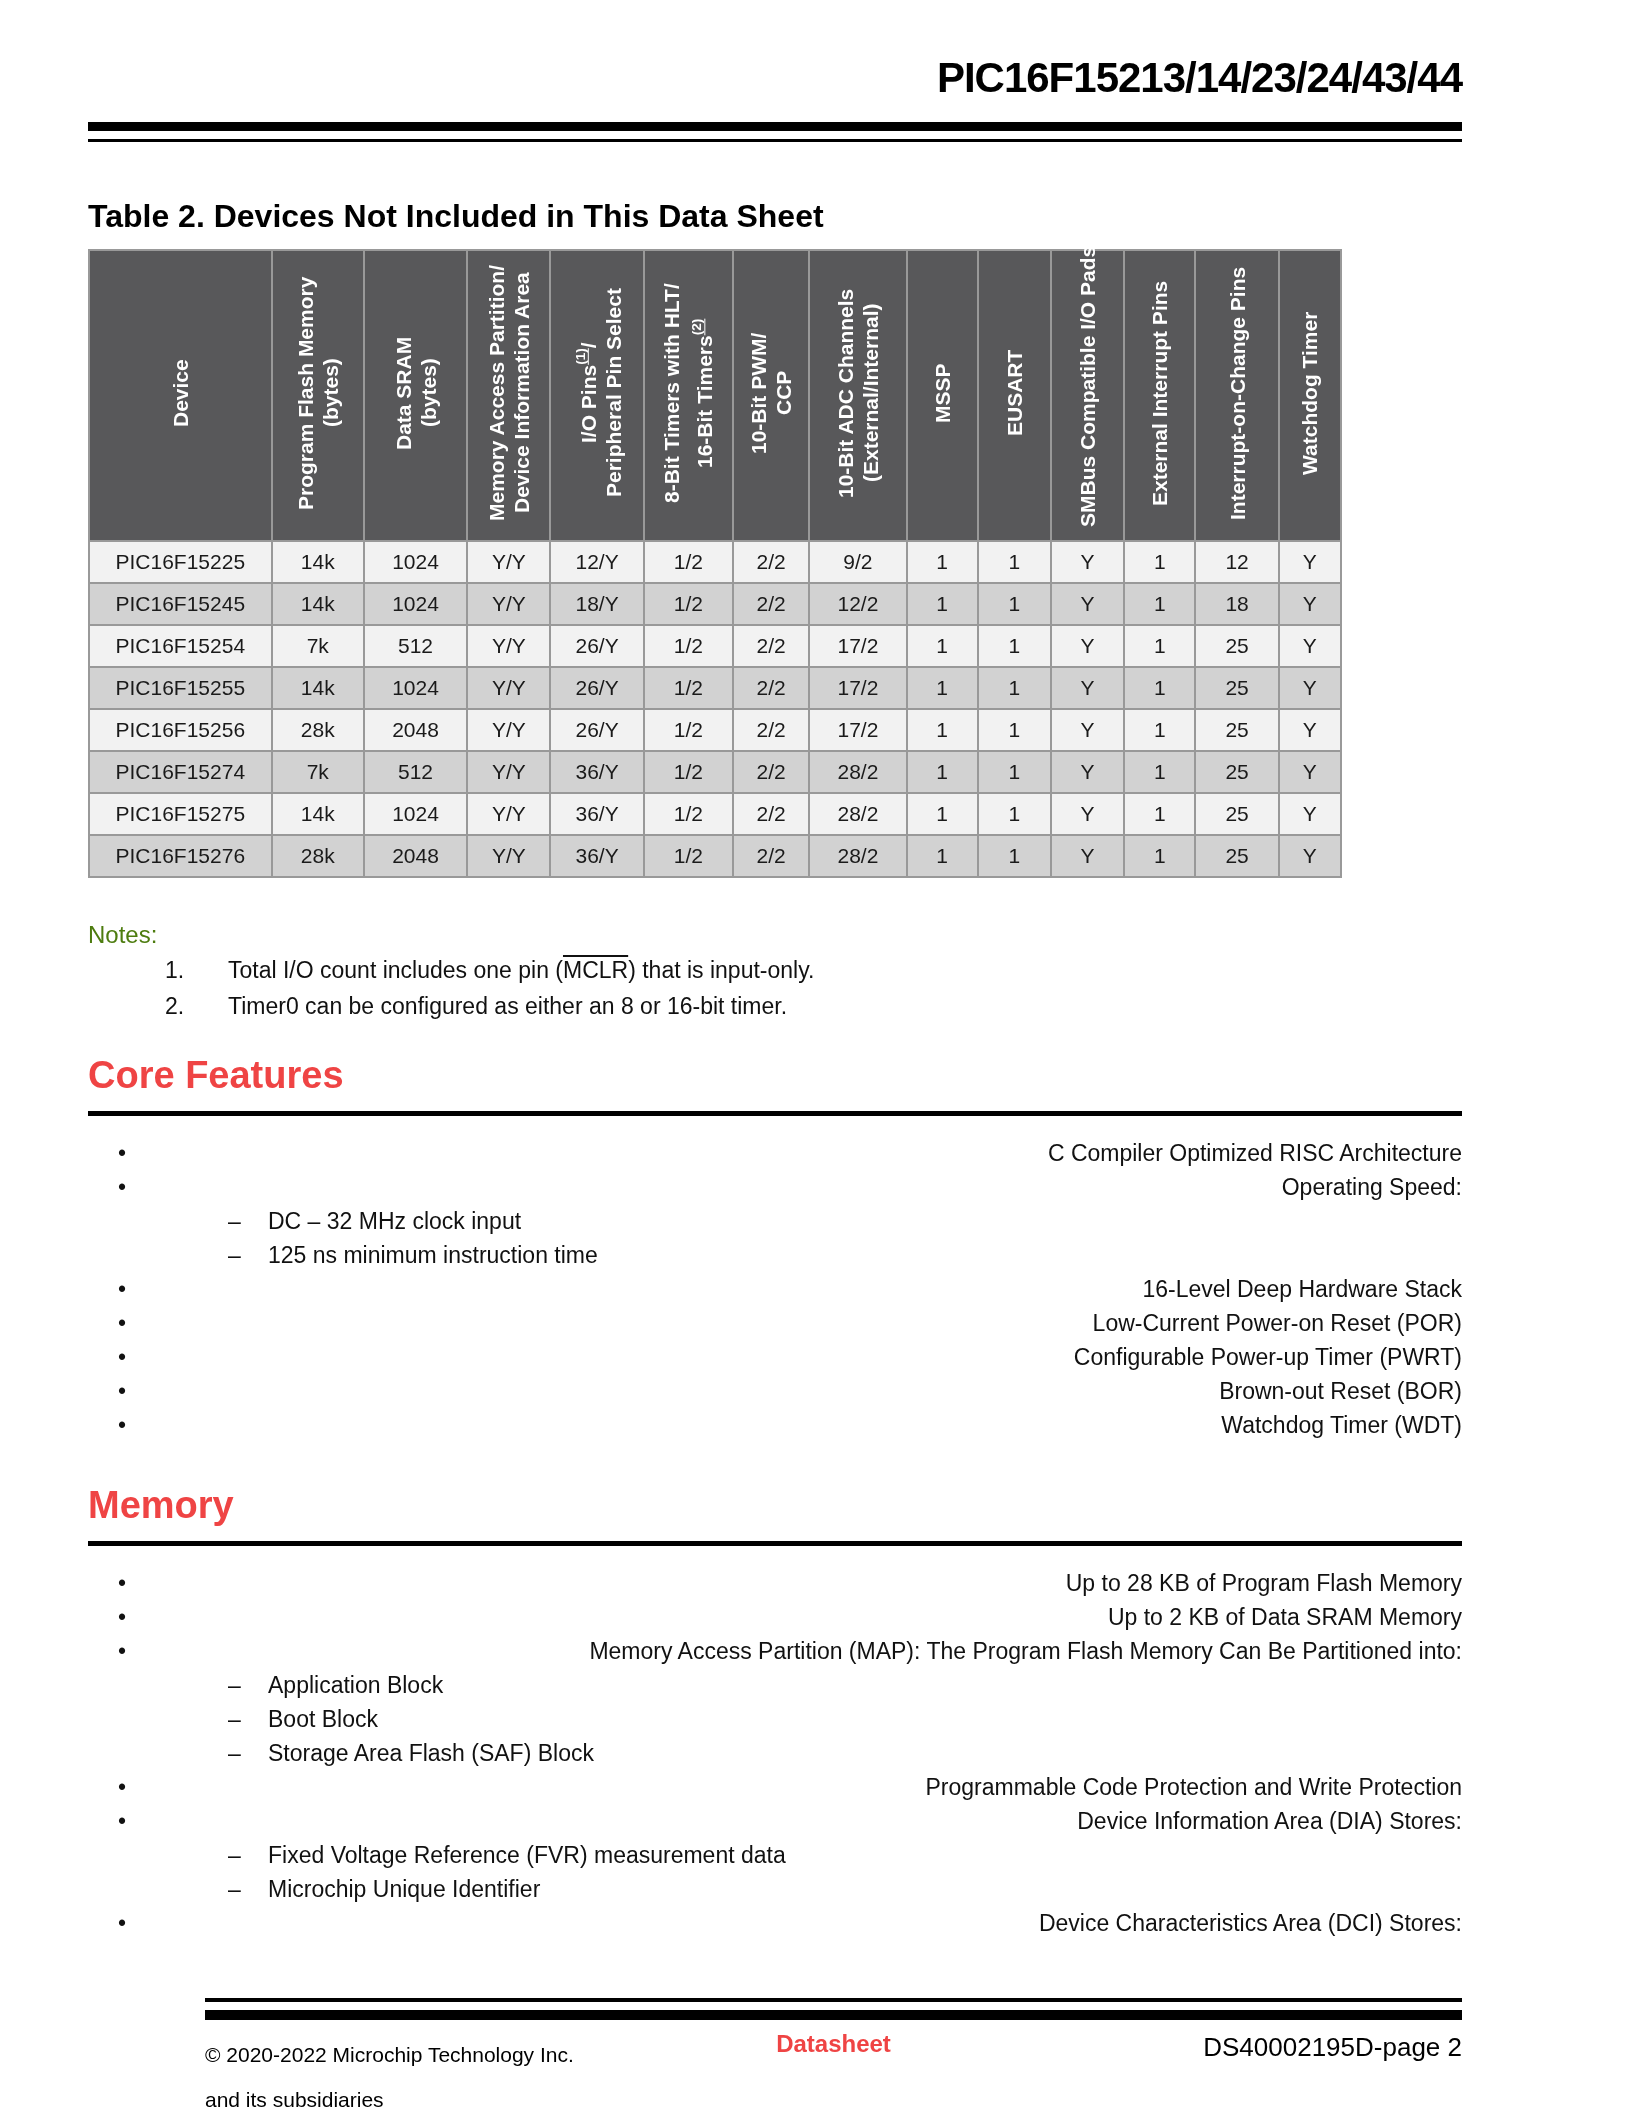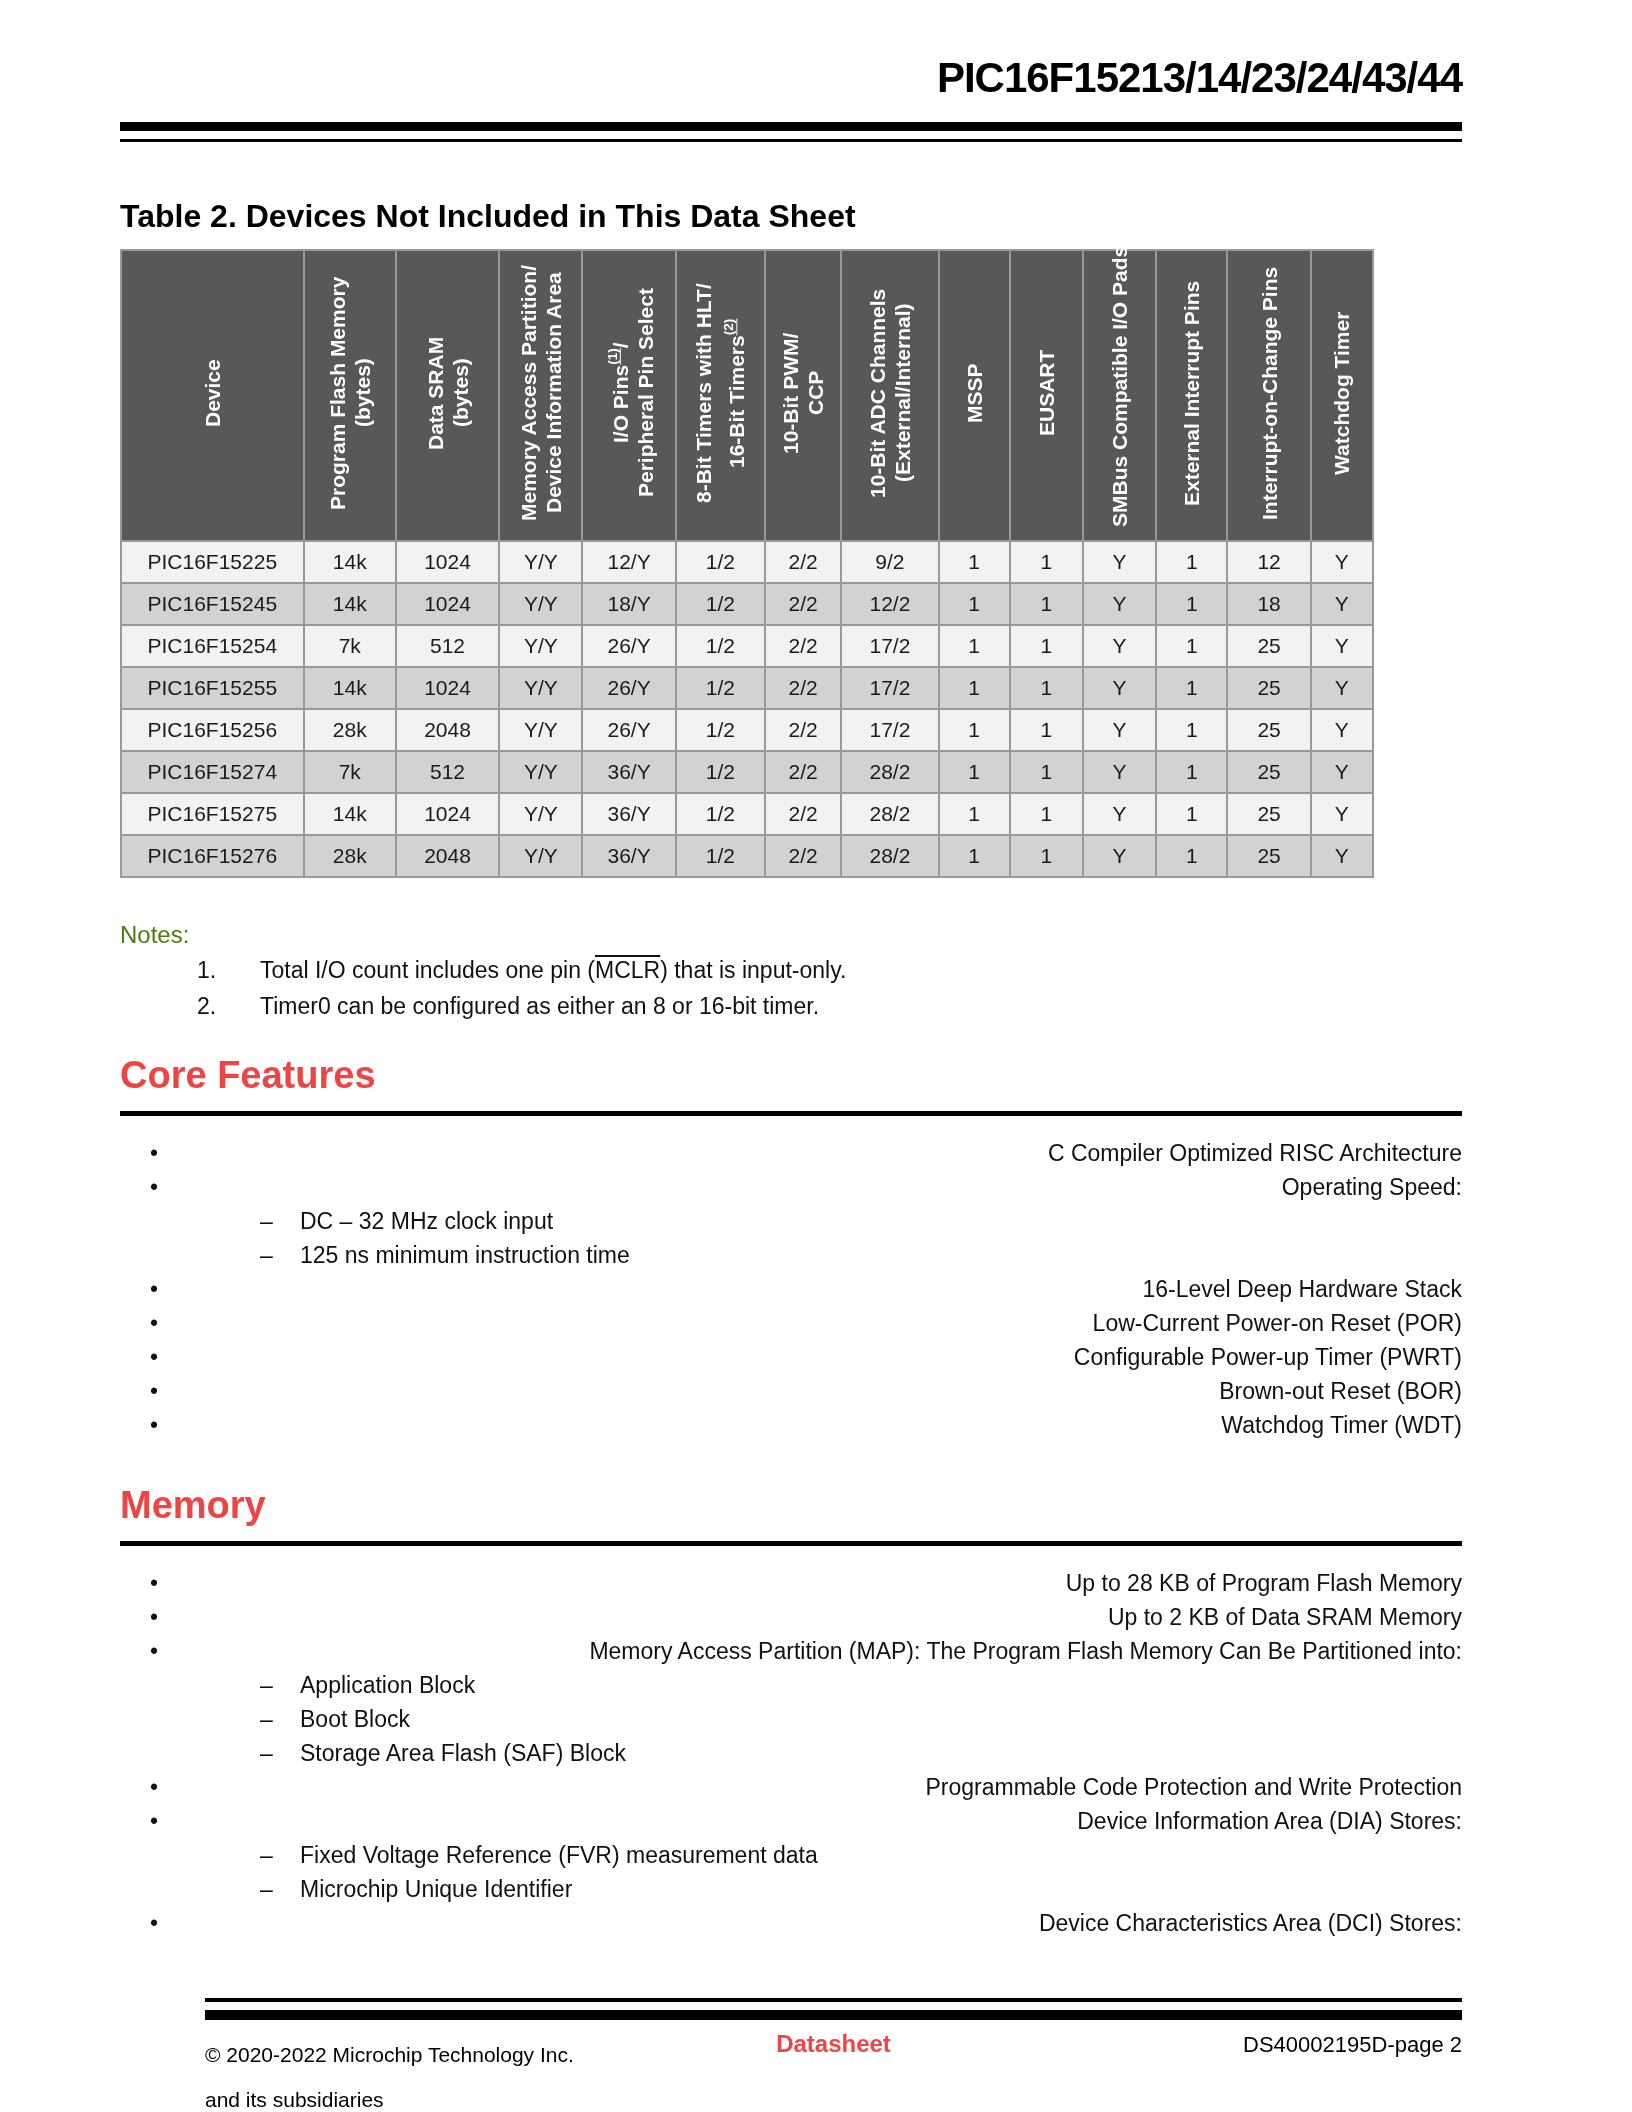--- a/index.html
+++ b/index.html
@@ -4,21 +4,21 @@
 <style>
   * { box-sizing: border-box; margin: 0; padding: 0; }
   html, body { background: #ffffff; }
   body {
     width: 1632px; height: 2112px;
     position: relative;
     font-family: "Liberation Sans", sans-serif;
     color: #111111;
     overflow: hidden;
   }
-  .content { margin-left: 120px; margin-right: 170px; position: relative; }
+  .content { margin-left: 88px; margin-right: 170px; position: relative; }
 
   
   .doc-title {
     padding-top: 54px;
     text-align: right;
     font-size: 42px;
     font-weight: bold;
     letter-spacing: -1px;
     color: #000;
   }
@@ -90,21 +90,21 @@
   
   .footer { position: absolute; top: 1998px; left: 205px; right: 170px; }
   .f-rule-thin  { height: 4px; background: #000; }
   .f-rule-thick { height: 10px; background: #000; margin-top: 8px; }
   .f-row { position: relative; height: 90px; }
   .f-left { position: absolute; left: 0; top: 12px; font-size: 21px; line-height: 45px; color: #000; }
   .f-center {
     position: absolute; left: 50%; transform: translateX(-50%);
     top: 10px; font-size: 24px; font-weight: bold; color: #ef4444;
   }
-  .f-right { position: absolute; right: 0; top: 12px; font-size: 22px; color: #000; }
+  .f-right { position: absolute; right: 0; top: 12px; font-size: 26px; color: #000; }
 </style>
 </head>
 <body>
 
 <div class="content">
 
   <div class="doc-title">PIC16F15213/14/23/24/43/44</div>
   <div class="rule-thick"></div>
   <div class="rule-thin"></div>
 

